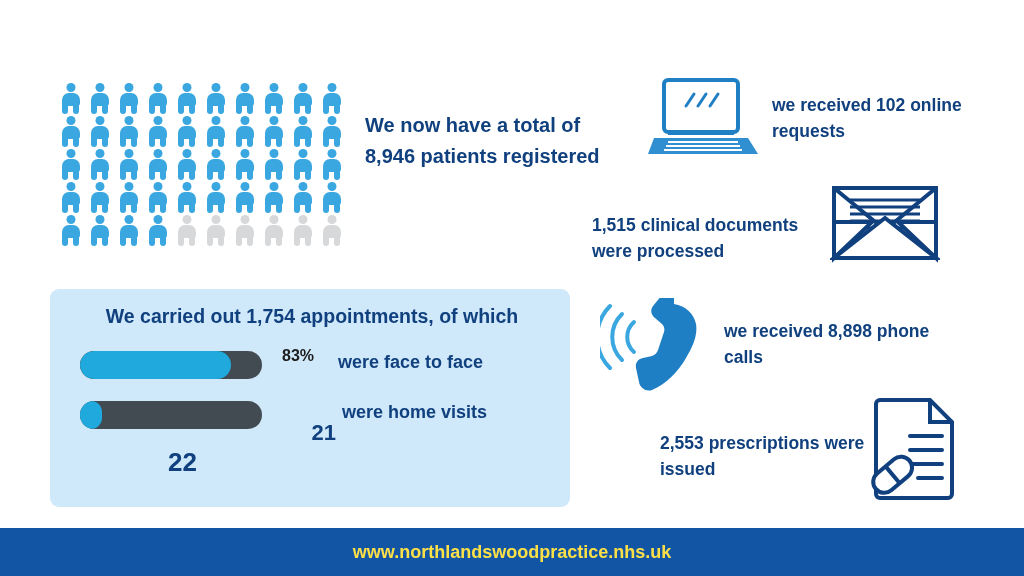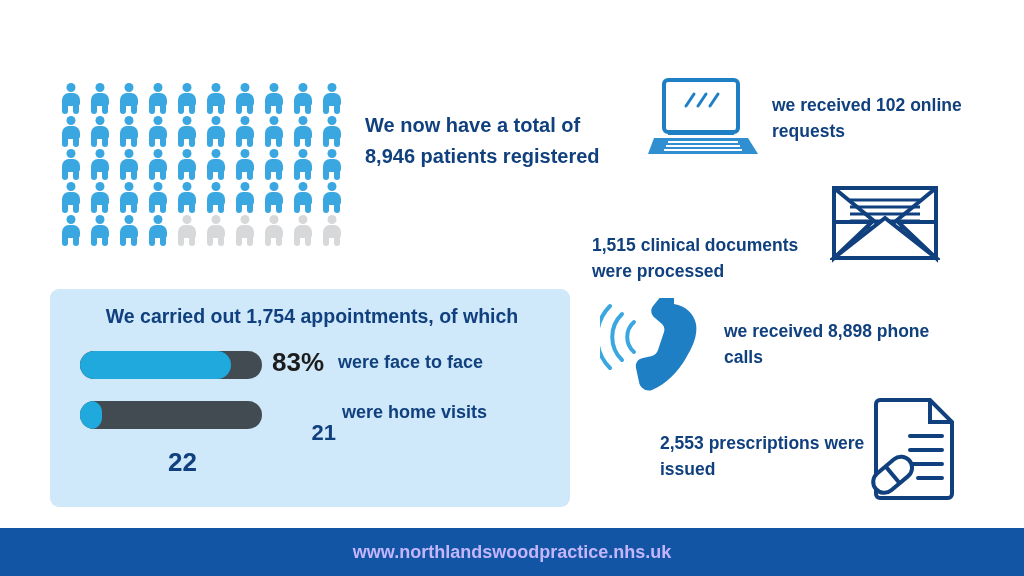--- a/index.html
+++ b/index.html
@@ -130,21 +130,21 @@
   }
   .bar1 { left: 30px; top: 62px; width: 182px; }
   .bar2 { left: 30px; top: 112px; width: 182px; }
 
   .pct-value {
     position: absolute;
     left: 216px;
     top: 58px;
     width: 64px;
     text-align: center;
-    font-size: 26px;
+    font-size: 16px;
     font-weight: bold;
     color: #1c1c1c;
   }
   .pct-label {
     position: absolute;
     left: 288px;
     top: 63px;
     font-size: 18px;
     font-weight: bold;
     color: #10407e;
@@ -187,21 +187,21 @@
 
   
   .r-text {
     position: absolute;
     font-size: 17.5px;
     font-weight: bold;
     color: #10407e;
     line-height: 1.5;
   }
   .t-online   { left: 772px; top: 92px;  width: 210px; }
-  .t-docs     { left: 592px; top: 212px; width: 250px; margin-top: 20px; }
+  .t-docs     { left: 592px; top: 212px; width: 250px; }
   .t-phone    { left: 724px; top: 318px; width: 220px; }
   .t-scripts  { left: 660px; top: 430px; width: 210px; }
 
   .icon {
     position: absolute;
   }
   .i-laptop  { left: 646px; top: 76px;  width: 116px; height: 84px; }
   .i-envelope{ left: 830px; top: 178px; width: 110px; height: 88px; }
   .i-phone   { left: 600px; top: 298px; width: 120px; height: 98px; }
   .i-script  { left: 862px; top: 394px; width: 100px; height: 110px; }
@@ -215,21 +215,21 @@
     height: 48px;
     background: #1255a5;
   }
   .footer-url {
     position: absolute;
     left: 0;
     top: 0;
     width: 1024px;
     line-height: 48px;
     text-align: center;
-    color: #c4b5fd;
+    color: #fde047;
     font-size: 18px;
     font-weight: bold;
   }
 </style>
 </head>
 <body>
 
 <div class="stage">
 
 

